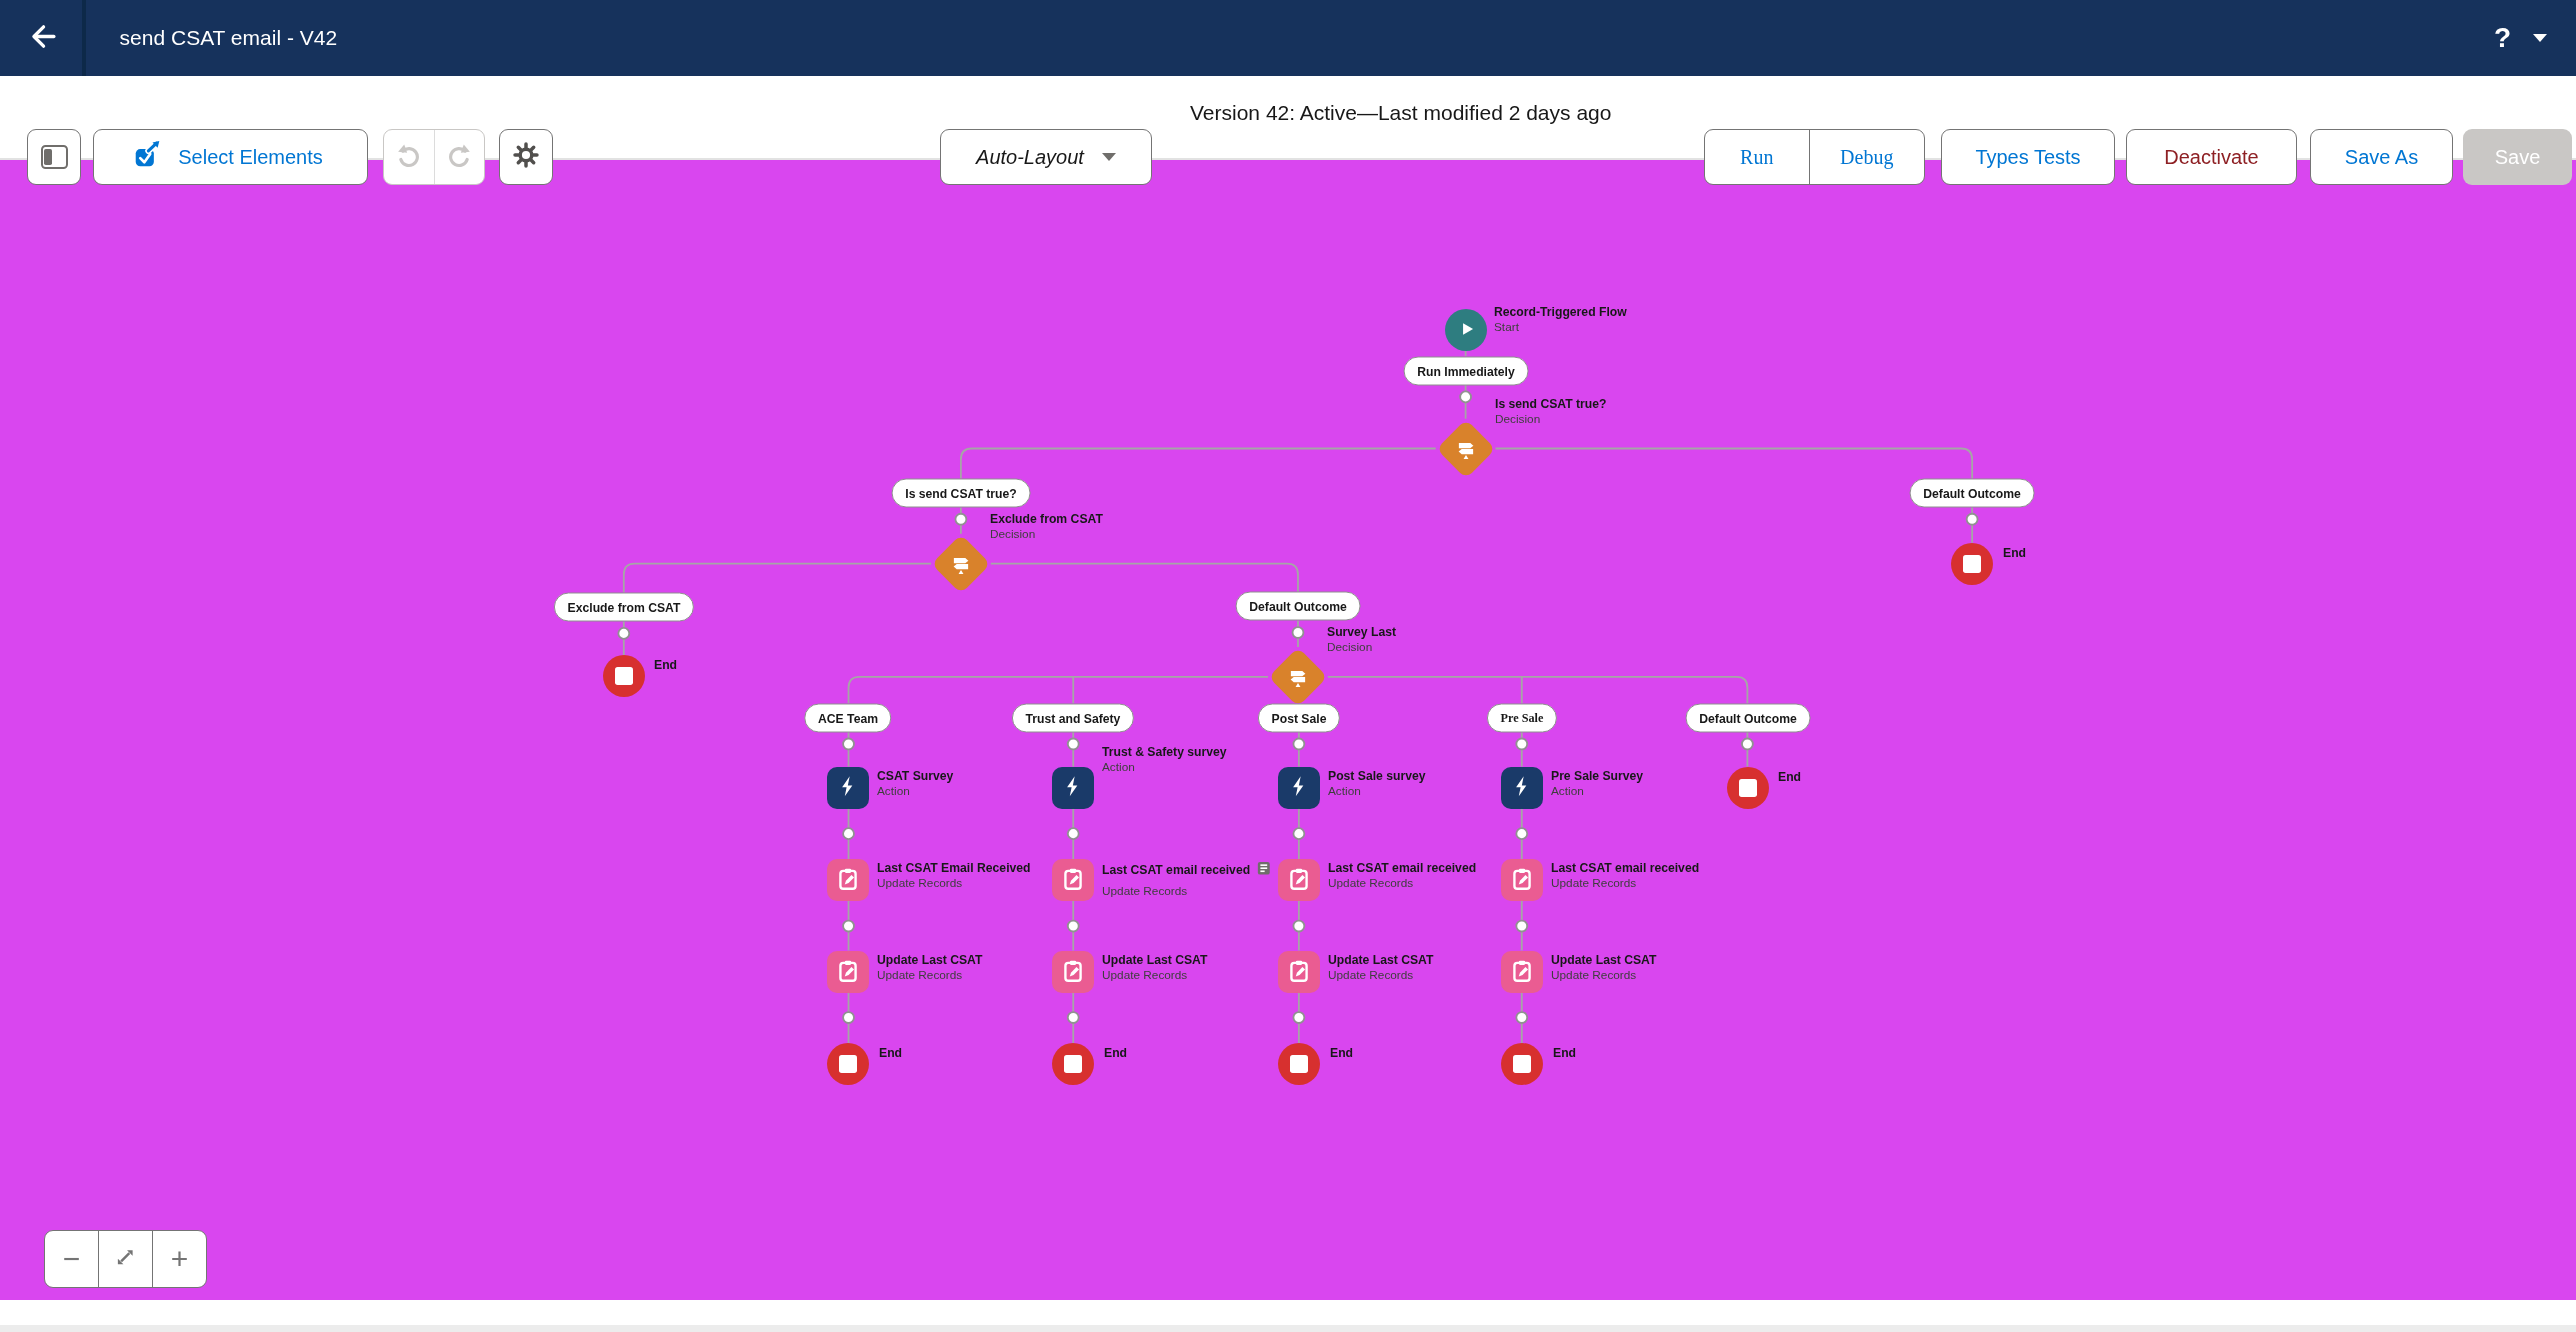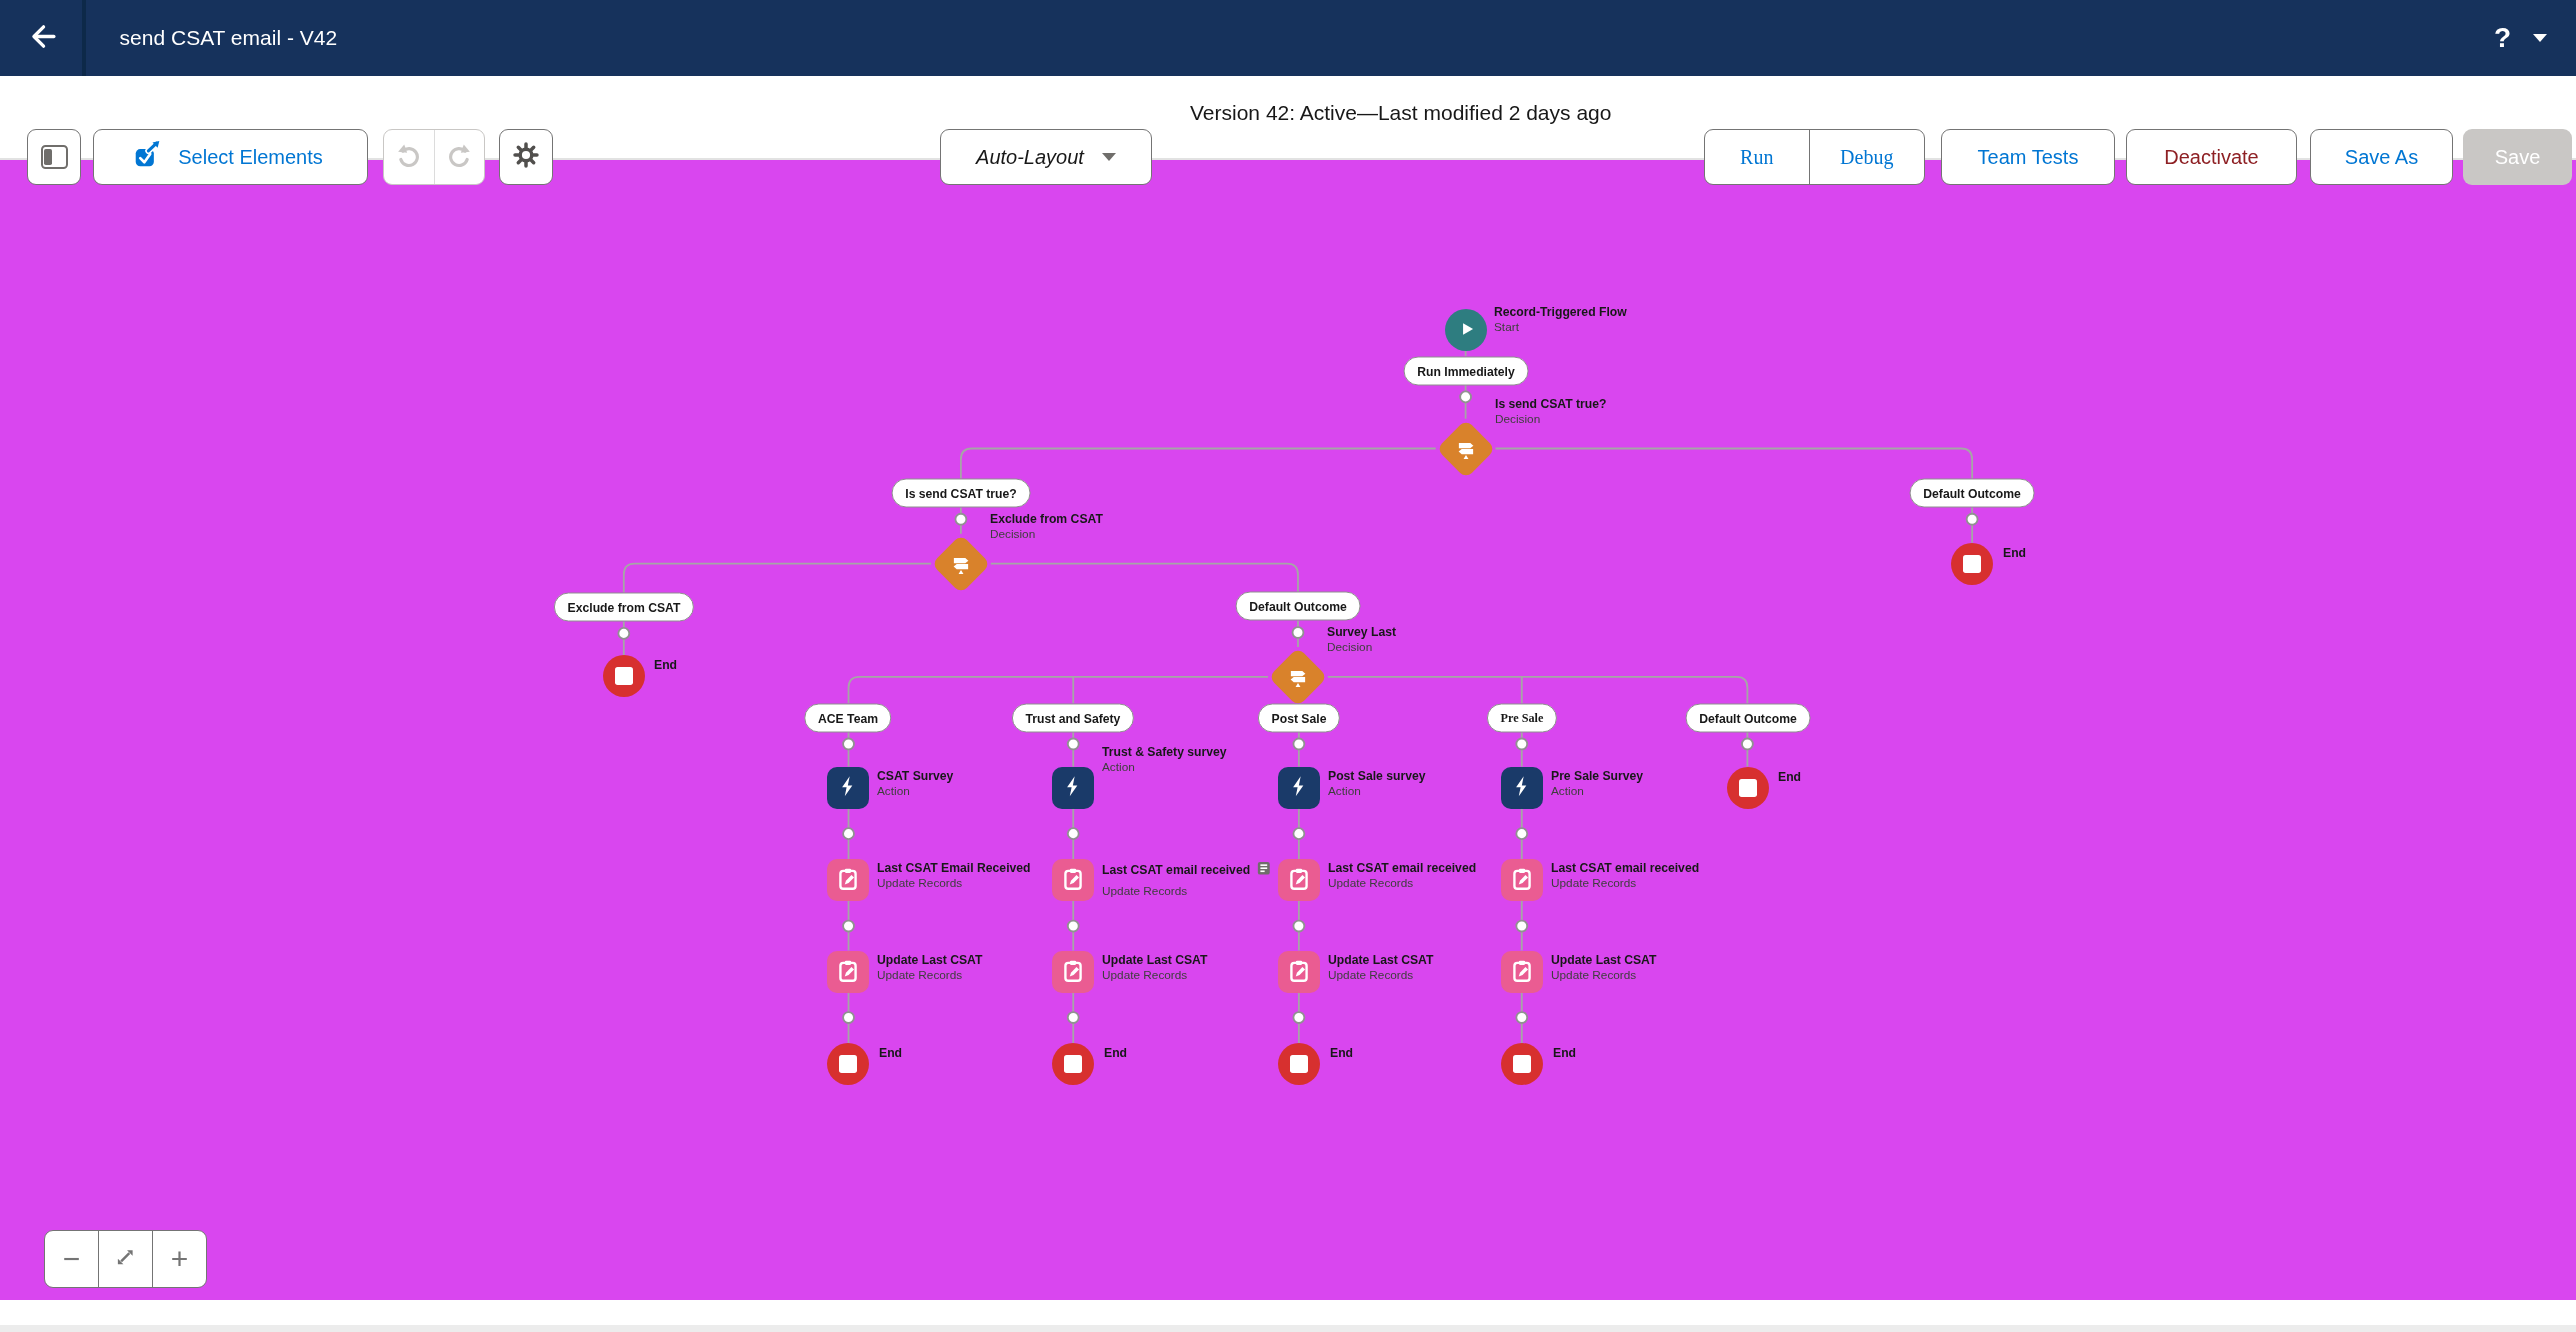--- a/index.html
+++ b/index.html
@@ -448,21 +448,21 @@
   <div id="version-text">Version 42: Active—Last modified 2 days ago</div>
   <div class="btn" id="grp-run">
     <div class="half" id="run-half">
         <span>Run</span>
       </div>
     <div class="half" id="debug-half">
         <span>Debug</span>
       </div>
   </div>
   <div class="btn" id="btn-viewtests">
-      <span>Team Tests</span>
+      <span>Types Tests</span>
     </div>
   <div class="btn" id="btn-deactivate">
       <span>Deactivate</span>
     </div>
   <div class="btn" id="btn-saveas">
       <span>Save As</span>
     </div>
   <div class="btn" id="btn-save">
       <span>Save</span>
     </div>

